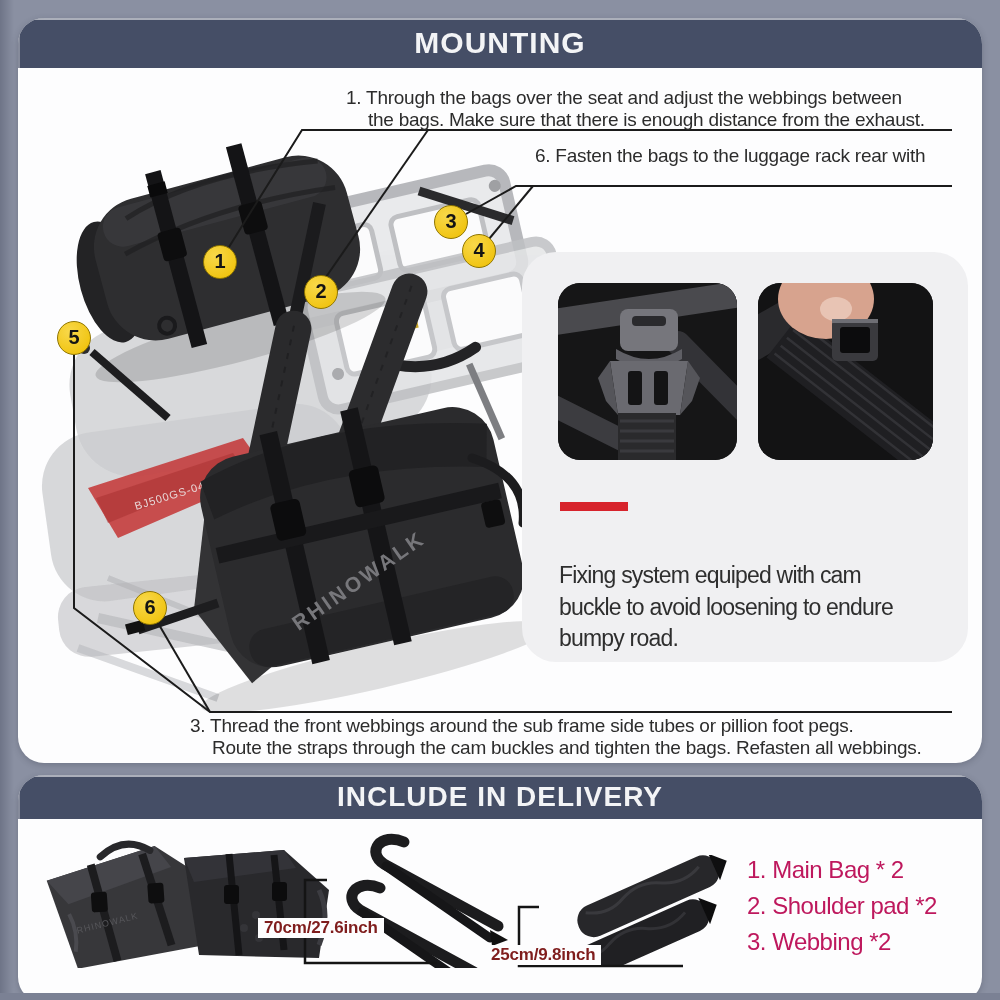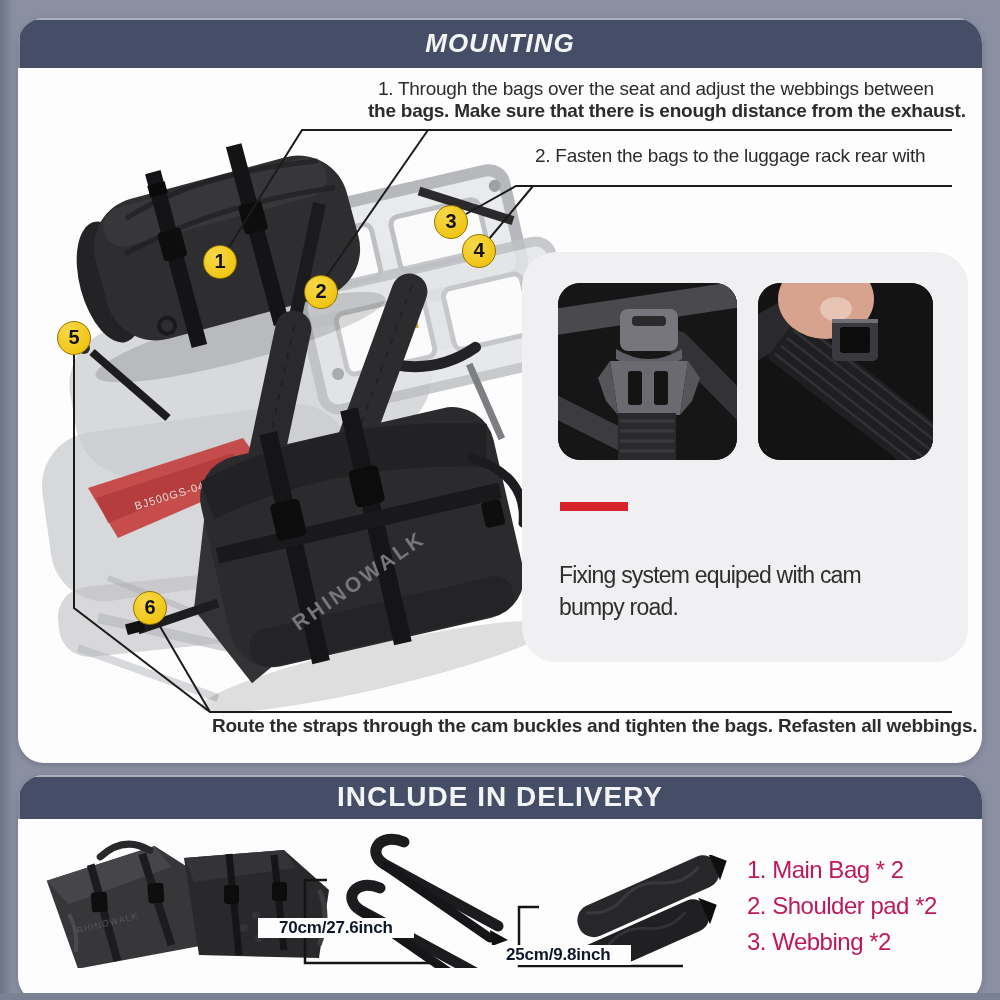--- a/index.html
+++ b/index.html
@@ -11,40 +11,40 @@
   }
   .abs{position:absolute;}
   .card{position:absolute;background:#fdfdfe;border-radius:26px;overflow:hidden;
         box-shadow:0 2px 6px rgba(40,45,60,.25);}
   .bar{position:absolute;left:0;right:0;top:0;background:#454e66;
        box-shadow:inset 0 2px 0 rgba(255,255,255,.55), inset 2px 0 0 rgba(255,255,255,.35);
        display:flex;align-items:center;justify-content:center;}
   .bar h1{margin:0;color:#f3f4f6;font-weight:700;letter-spacing:1px;}
   #card1{left:18px;top:18px;width:964px;height:745px;}
   #card1 .bar{height:50px;}
-  #card1 .bar h1{font-size:26px;font-style:italic;}
+  #card1 .bar h1{font-size:30px;}
   #card2{left:18px;top:775px;width:964px;height:228px;}
   #card2 .bar{height:44px;}
   #card2 .bar h1{font-size:28px;}
   .step{position:absolute;color:#2c2c2c;font-size:19px;line-height:22px;letter-spacing:-0.25px;white-space:nowrap;}
-  .step .cont{padding-left:22px;font-weight:bold;}
+  .step .cont{padding-left:22px;}
   .mk{position:absolute;width:34px;height:34px;border-radius:50%;
       background:radial-gradient(circle at 35% 30%, #f8d84a, #eebe00);
       border:1px solid #8f7500;box-sizing:border-box;
       color:#141414;font-size:20px;font-weight:700;text-align:center;line-height:31px;}
   #notePanel{position:absolute;left:504px;top:234px;width:446px;height:410px;
              background:#f0f0f2;border-radius:34px;}
   .photo{position:absolute;top:31px;height:177px;border-radius:22px;overflow:hidden;background:#161617;}
   #photo1{left:36px;width:179px;}
   #photo2{left:236px;width:175px;}
   #redDash{position:absolute;left:38px;top:250px;width:68px;height:9px;background:#d7232c;}
   #noteText{position:absolute;left:37px;top:272px;color:#2e2e2e;font-size:23px;
             line-height:31.5px;letter-spacing:-0.8px;white-space:nowrap;margin-top:36px;}
-  .measure{position:absolute;color:#0f172a;font-size:17px;font-weight:700;letter-spacing:-0.2px;
-           background:#fdfdfe;padding:0 21px;white-space:nowrap;}
+  .measure{position:absolute;color:#7f1d1d;font-size:17px;font-weight:700;letter-spacing:-0.2px;
+           background:#fdfdfe;padding:0 6px;white-space:nowrap;}
   #itemList{position:absolute;left:729px;top:77px;color:#be185d;font-size:24px;
             line-height:36px;letter-spacing:-0.5px;white-space:nowrap;}
   svg{display:block;}
 </style>
 </head>
 <body>
 
 <section class="card" id="card1">
   <header class="bar">
     <h1>MOUNTING</h1>
@@ -139,28 +139,29 @@
     <g stroke="#1b1b1b" stroke-width="2" fill="none">
       <path d="M934,112 H284 L211,229"></path>
       <path d="M410,112 L308,259"></path>
       <path d="M934,168 H498 L448,196"></path>
       <path d="M515,168 L471,221"></path>
       <path d="M56,337 V590 L192,694 H934"></path>
       <path d="M140,605 L192,694"></path>
     </g>
   </svg>
 
-  <div class="step" style="left:328px;top:60px;text-align:center;">
+  <div class="step" style="left:328px;top:69px;">
     <div>1. Through the bags over the seat and adjust the webbings between</div>
     <div class="cont">the bags. Make sure that there is enough distance from the exhaust.</div>
   </div>
   <div class="step" style="left:517px;top:127px;">
-    <div>2. Fasten the bags to the luggage rack rear with</div>
+    <div>6. Fasten the bags to the luggage rack rear with</div>
   </div>
   <div class="step" style="left:172px;top:697px;">
+    <div>3. Thread the front webbings around the sub frame side tubes or pillion foot pegs.</div>
     <div class="cont">Route the straps through the cam buckles and tighten the bags. Refasten all webbings.</div>
   </div>
 
   <div class="mk" style="left:185px;top:227px;">1</div>
   <div class="mk" style="left:286px;top:257px;">2</div>
   <div class="mk" style="left:416px;top:187px;">3</div>
   <div class="mk" style="left:444px;top:216px;">4</div>
   <div class="mk" style="left:39px;top:303px;">5</div>
   <div class="mk" style="left:115px;top:573px;">6</div>
 
@@ -194,20 +195,21 @@
         <ellipse cx="68" cy="16" rx="48" ry="40" fill="#d7a38e"></ellipse>
         <ellipse cx="78" cy="26" rx="16" ry="12" fill="#e8c4b4"></ellipse>
         <rect x="74" y="36" width="46" height="42" rx="5" fill="#3a3a3e"></rect>
         <rect x="82" y="44" width="30" height="26" rx="3" fill="#0c0c0d"></rect>
         <path d="M74,38 h46" stroke="#6e6e74" stroke-width="4"></path>
       </svg>
     </div>
     <div id="redDash"></div>
     <div id="noteText">
       <div>Fixing system equiped with cam</div>
+      <div>buckle to avoid loosening to endure</div>
       <div>bumpy road.</div>
     </div>
   </div>
 </section>
 
 <section class="card" id="card2">
   <header class="bar">
     <h1>INCLUDE IN DELIVERY</h1>
   </header>
 

